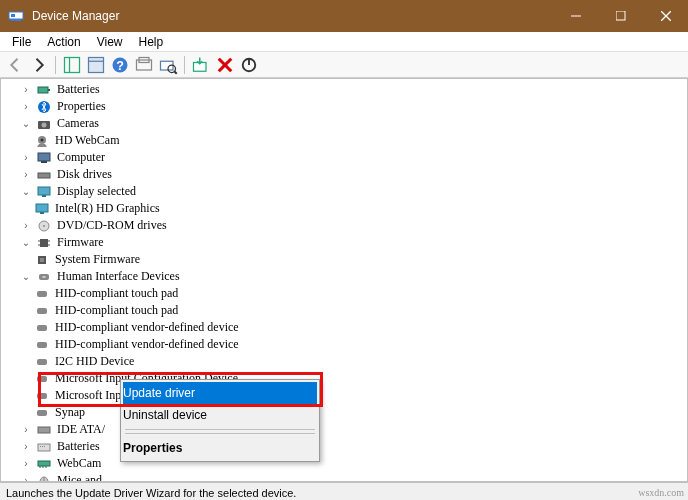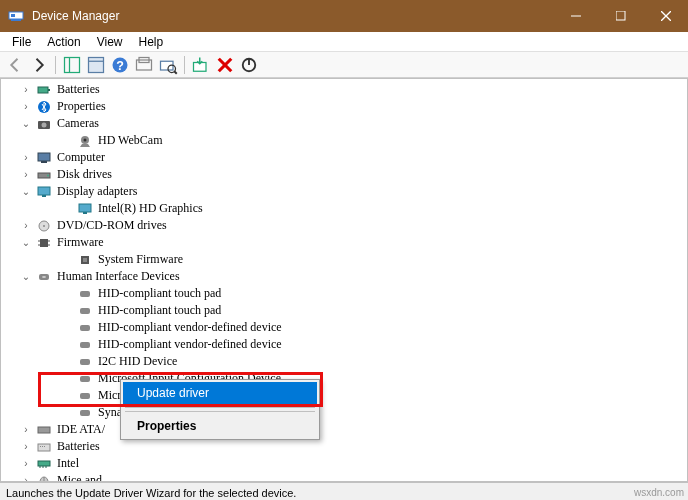--- a/index.html
+++ b/index.html
@@ -9,32 +9,32 @@
 .titlebar .title { flex: 1; font-size: 12px; }
 .titlebar .winbtn { width: 45px; height: 30px; display: flex; align-items: center; justify-content: center; cursor: pointer; }
 .menubar { height: 20px; background: #fff; display: flex; align-items: center; padding: 0 4px; border-bottom: 1px solid #e0e0e0; }
 .menubar .menu { padding: 11px 8px; cursor: pointer; }
 .toolbar { height: 26px; background: #f8f8f8; border-bottom: 1px solid #d0d0d0; display: flex; align-items: center; padding: 0 4px; gap: 2px; }
 .toolbar .tbtn { width: 22px; height: 22px; display: flex; align-items: center; justify-content: center; cursor: pointer; border: 1px solid transparent; }
 .toolbar .sep { width: 1px; height: 18px; background: #c0c0c0; margin: 0 3px; }
 .tree-wrap { position: relative; height: 404px; overflow-y: auto; border: 1px solid #c0c0c0; margin: 0; padding: 2px 0; }
 .node { display: flex; align-items: center; height: 17px; white-space: nowrap; user-select: none; }
 .node.lv1 { padding-left: 18px; }
-.node.lv2 { padding-left: 16px; margin-left: 43px; }
+.node.lv2 { padding-left: 16px; }
 .exp { width: 14px; height: 14px; display: flex; align-items: center; justify-content: center; font-size: 10px; color: #666; cursor: pointer; }
 .ico { width: 16px; height: 16px; margin: 0 3px; display: flex; align-items: center; justify-content: center; flex-shrink: 0; }
 .ico svg { width: 16px; height: 16px; }
 .lbl { padding: 0 2px; font-family: Liberation Serif, serif; }
 .statusbar { height: 20px; background: #f0f0f0; border-top: 1px solid #c0c0c0; display: flex; align-items: center; padding: 0 6px; font-size: 11px; }
 .ctxmenu { position: absolute; left: 120px; top: 379px; background: #f0f0f0; border: 1px solid #999; box-shadow: 2px 2px 5px rgba(0,0,0,0.3); width: 200px; padding: 2px; z-index: 10; }
-.ctxitem { padding: 4px 14px; cursor: default; }
+.ctxitem { padding: 4px 0; cursor: default; }
 .ctxitem:first-child { background: #0078d7; color: #fff; }
 .ctxsep { height: 1px; background: #c0c0c0; margin: 3px 2px; }
 .redbox { position: absolute; left: 38px; top: 372px; width: 285px; height: 35px; border: 3px solid #e80f0f; pointer-events: none; z-index: 20; }
-.watermark { position: absolute; right: 4px; bottom: 2px; font-size: 10px; color: #999; z-index: 5; }
+.watermark { position: absolute; right: 4px; bottom: 2px; font-size: 10px; color: #999; z-index: 5; font-family: Liberation Serif, serif; }
 </style>
 </head>
 <body>
 
 <div class="titlebar">
   <span class="appicon">
     <svg viewBox="0 0 16 16">
         <rect x="1" y="4" width="14" height="7" fill="#fff" stroke="#3a7bd5" stroke-width="1"></rect>
         <rect x="3" y="11" width="10" height="2" fill="#3a7bd5"></rect>
         <rect x="3" y="6" width="4" height="3" fill="#3a7bd5"></rect>
@@ -193,21 +193,21 @@
       <span class="lbl">Disk drives</span>
     </div>
   <div class="node lv1">
       <span class="exp">⌄</span>
       <span class="ico">
         <svg viewBox="0 0 16 16">
           <rect x="2" y="3" width="12" height="8" fill="#5ac" stroke="#278"></rect>
           <rect x="6" y="11" width="4" height="2" fill="#278"></rect>
         </svg>
       </span>
-      <span class="lbl">Display adapters</span>
+      <span class="lbl">Display selected</span>
     </div>
   <div class="node lv2">
       <span class="exp"></span>
       <span class="ico">
         <svg viewBox="0 0 16 16">
           <rect x="2" y="3" width="12" height="8" fill="#5ac" stroke="#278"></rect>
           <rect x="6" y="11" width="4" height="2" fill="#278"></rect>
         </svg>
       </span>
       <span class="lbl">Intel(R) HD Graphics</span>
@@ -351,40 +351,41 @@
   <div class="node lv1">
       <span class="exp">›</span>
       <span class="ico">
         <svg viewBox="0 0 16 16">
           <rect x="2" y="5" width="12" height="5" fill="#4a8" stroke="#265"></rect>
           <line x1="4" y1="10" x2="4" y2="12" stroke="#265"></line>
           <line x1="7" y1="10" x2="7" y2="12" stroke="#265"></line>
           <line x1="10" y1="10" x2="10" y2="12" stroke="#265"></line>
         </svg>
       </span>
-      <span class="lbl">Intel</span>
+      <span class="lbl">WebCam</span>
     </div>
   <div class="node lv1">
       <span class="exp">›</span>
       <span class="ico">
         <svg viewBox="0 0 16 16">
           <ellipse cx="8" cy="9" rx="4" ry="5" fill="#ccc" stroke="#888"></ellipse>
           <line x1="8" y1="4" x2="8" y2="8" stroke="#888"></line>
         </svg>
       </span>
       <span class="lbl">Mice and</span>
     </div>
 
 </div>
 
 <div class="statusbar">
   <span>Launches the Update Driver Wizard for the selected device.</span>
 </div>
 
 <div class="ctxmenu">
   <div class="ctxitem">Update driver</div>
+  <div class="ctxitem">Uninstall device</div>
   <div class="ctxsep"></div>
   <div class="ctxsep"></div>
   <div class="ctxitem" style="font-weight:bold">Properties</div>
 </div>
 
 <div class="redbox"></div>
 <div class="watermark">wsxdn.com</div>
 
 </body></html>

